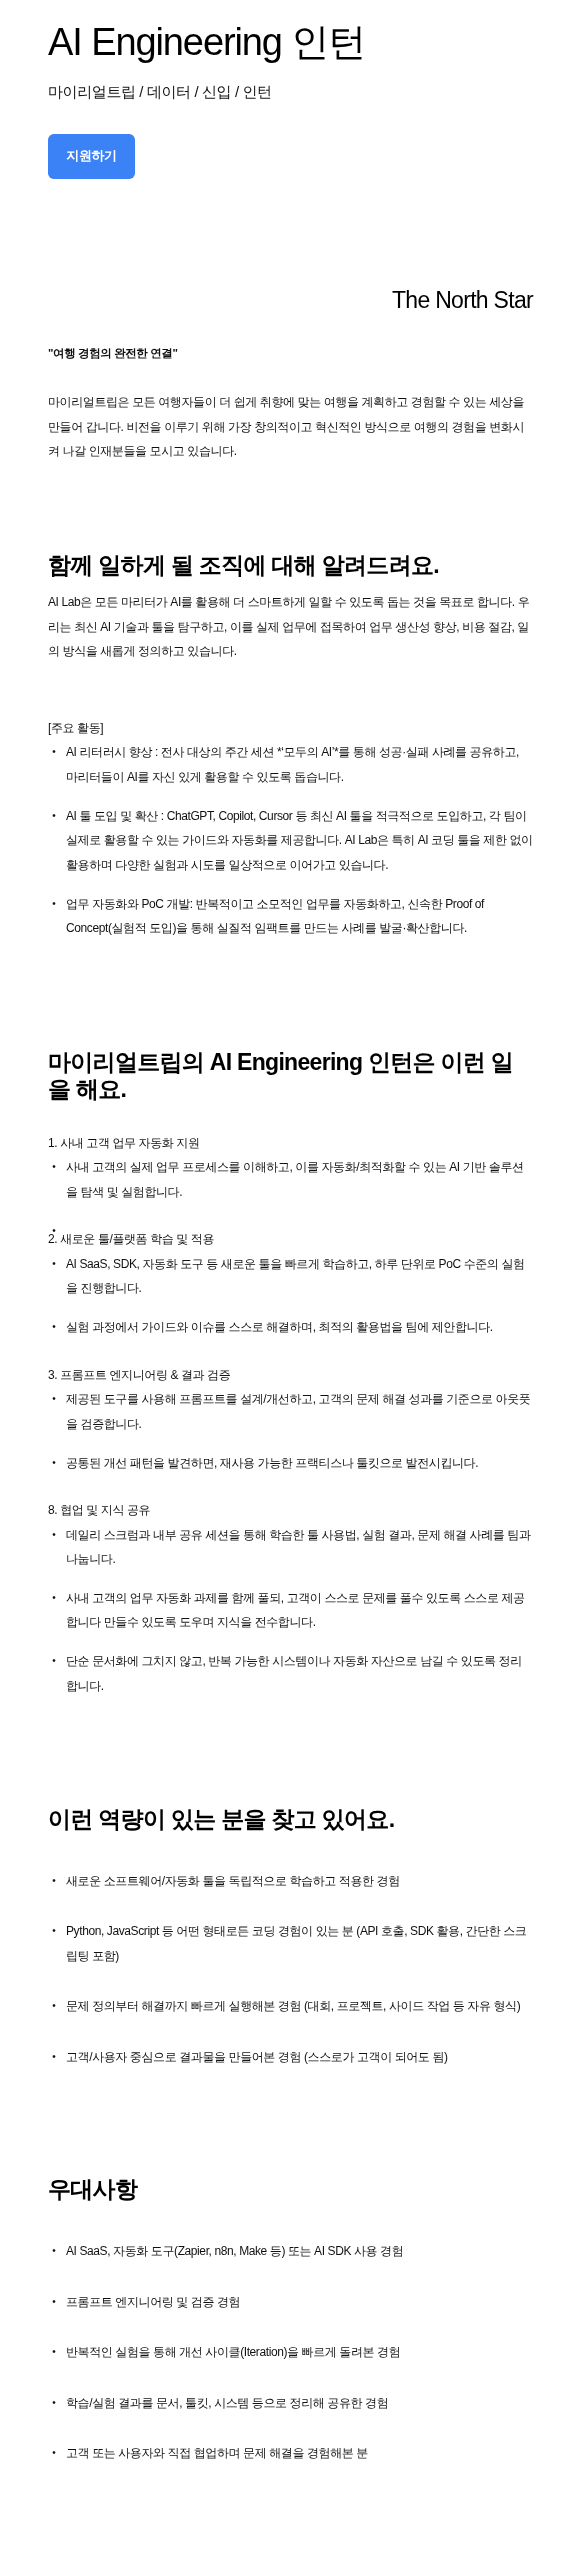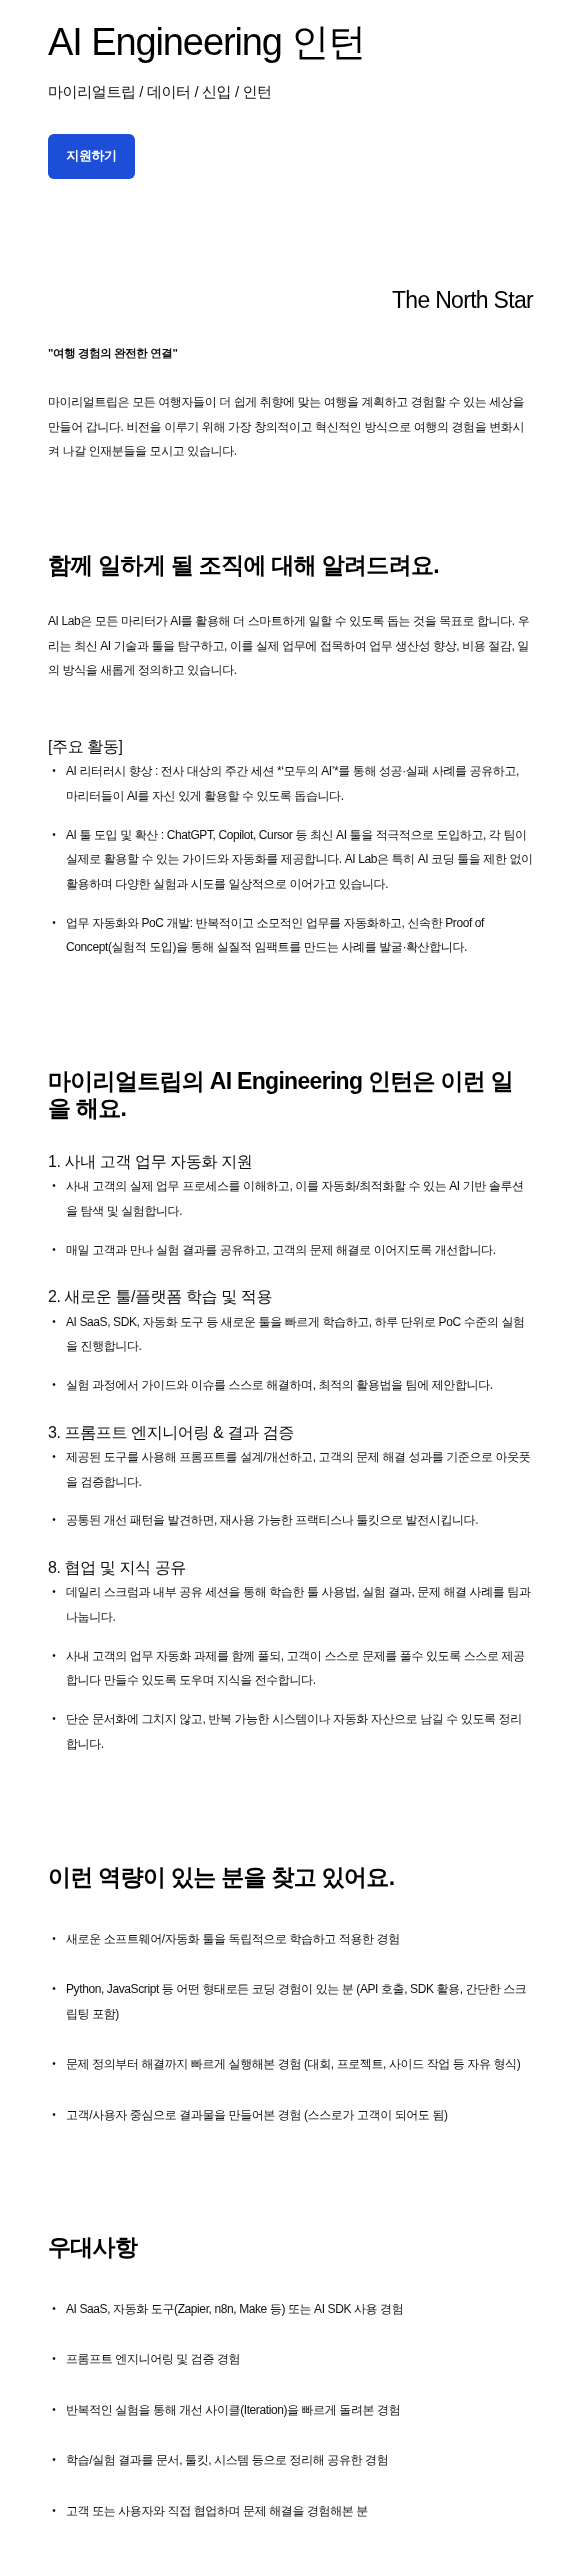--- a/index.html
+++ b/index.html
@@ -27,21 +27,21 @@
     letter-spacing: -0.4px;
     color: #111;
   }
   .apply-button {
     display: inline-flex;
     align-items: center;
     justify-content: center;
     margin-top: 32px;
     width: 87px;
     height: 45px;
-    background: #1d4ed8;
+    background: #3b82f6;
     color: #fff;
     border: none;
     border-radius: 5.8px;
     font-family: "Liberation Sans", "DejaVu Sans", sans-serif;
     font-size: 13px;
     font-weight: 700;
     letter-spacing: -0.4px;
     cursor: pointer;
   }
 
@@ -63,24 +63,24 @@
     font-weight: 700;
     letter-spacing: -0.4px;
   }
   .para {
     font-size: 12px;
     line-height: 24.5px;
     letter-spacing: -0.4px;
     color: #111;
   }
   .para.mt-lg { margin-top: 29px; }
-  .para.mt-md { margin-top: 30px; }
+  .para.mt-md { margin-top: 11px; }
 
   .group-label {
-    font-size: 16px;
+    font-size: 12px;
     line-height: 24.5px;
     letter-spacing: -0.4px;
   }
   .bullets { list-style: none; }
   .bullets li {
     position: relative;
     padding-left: 18px;
     font-size: 12px;
     line-height: 24.5px;
     letter-spacing: -0.4px;
@@ -131,21 +131,21 @@
     </div>
   </section>
 
   <section class="section" style="margin-top:108px;">
     <h2 class="section-title">마이리얼트립의 AI Engineering 인턴은 이런 일을 해요.</h2>
 
     <div class="work-group" style="margin-top:27px;">
       <div class="group-label">1. 사내 고객 업무 자동화 지원</div>
       <ul class="bullets">
         <li><span class="dot">•</span><span>사내 고객의 실제 업무 프로세스를 이해하고, 이를 자동화/최적화할 수 있는 AI 기반 솔루션을 탐색 및 실험합니다.</span></li>
-        <li><span class="dot">•</span><span>매일 고객과 만나 실험 결과를 공유하고, 고객의 문제 해결로 이어지도록 개선합니다.</span></li>
+        <li><span class="dot">•</span></li>
       </ul>
     </div>
 
     <div class="work-group">
       <div class="group-label">2. 새로운 툴/플랫폼 학습 및 적용</div>
       <ul class="bullets">
         <li><span class="dot">•</span><span>AI SaaS, SDK, 자동화 도구 등 새로운 툴을 빠르게 학습하고, 하루 단위로 PoC 수준의 실험을 진행합니다.</span></li>
         <li><span class="dot">•</span><span>실험 과정에서 가이드와 이슈를 스스로 해결하며, 최적의 활용법을 팀에 제안합니다.</span></li>
       </ul>
     </div>

